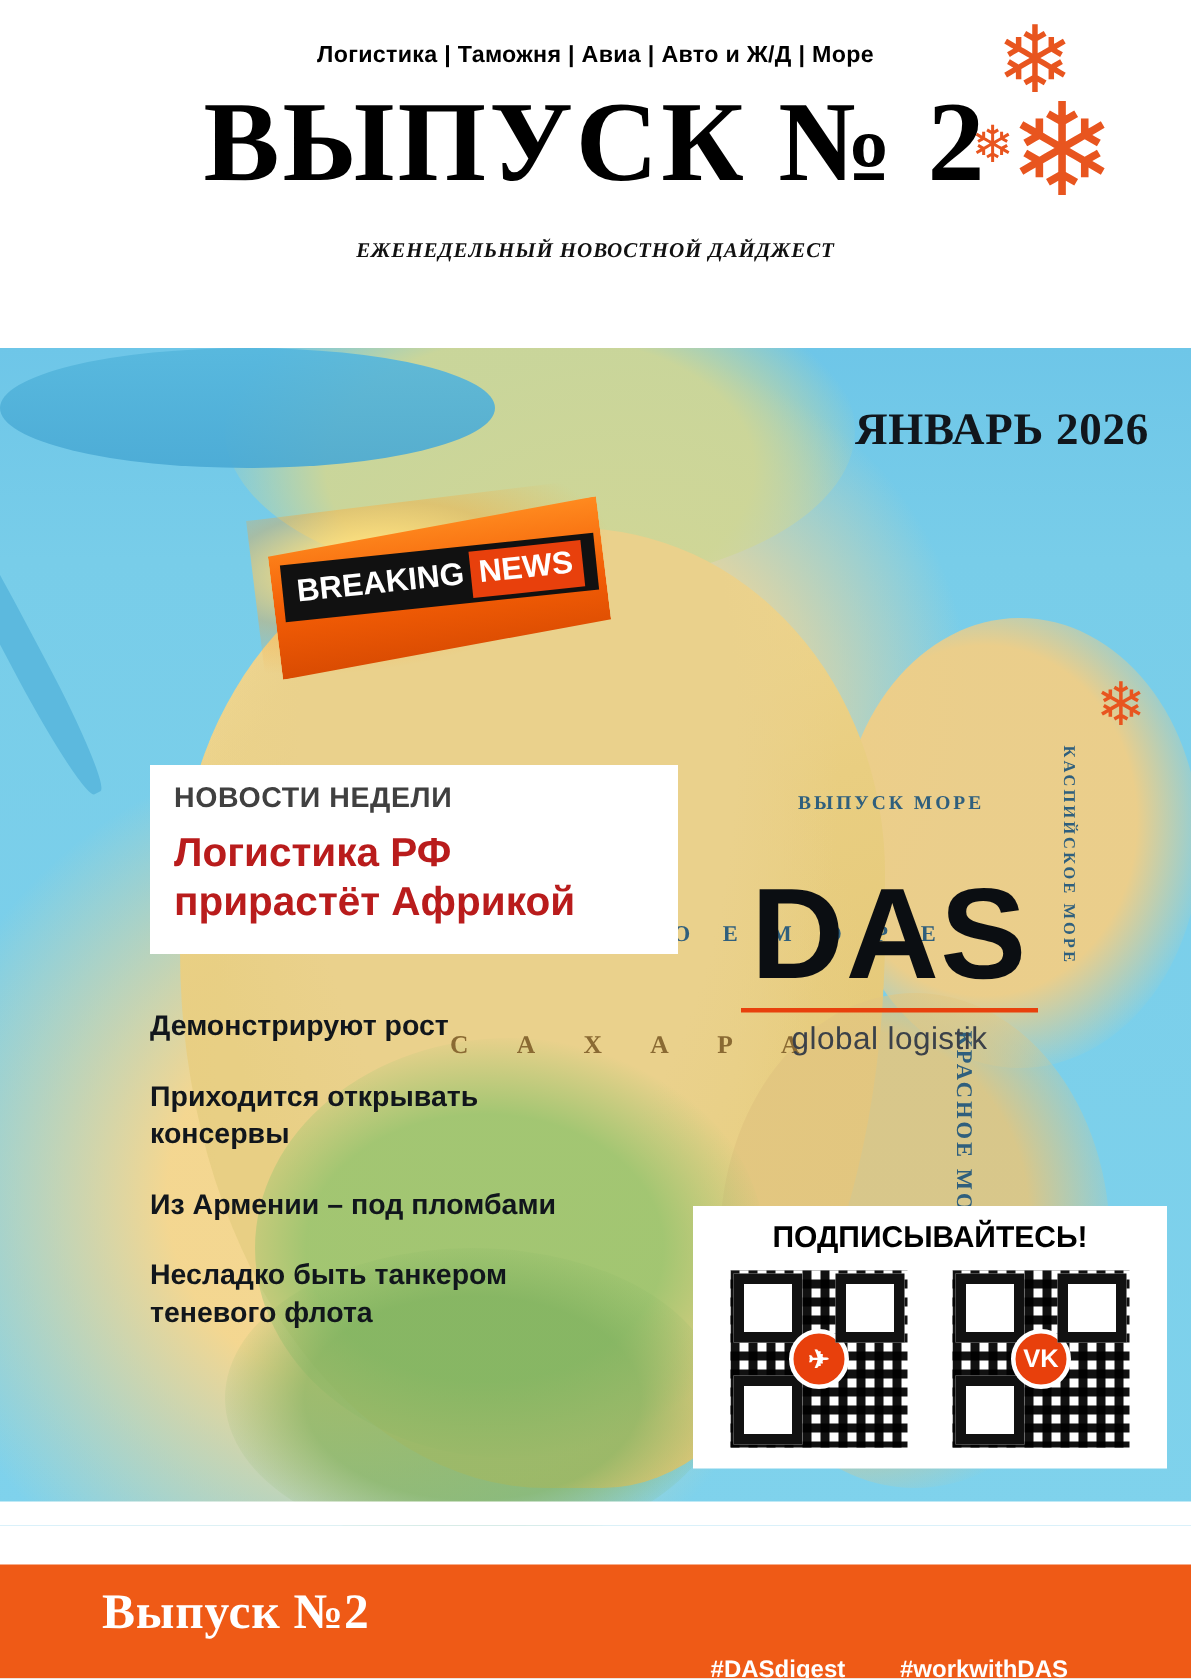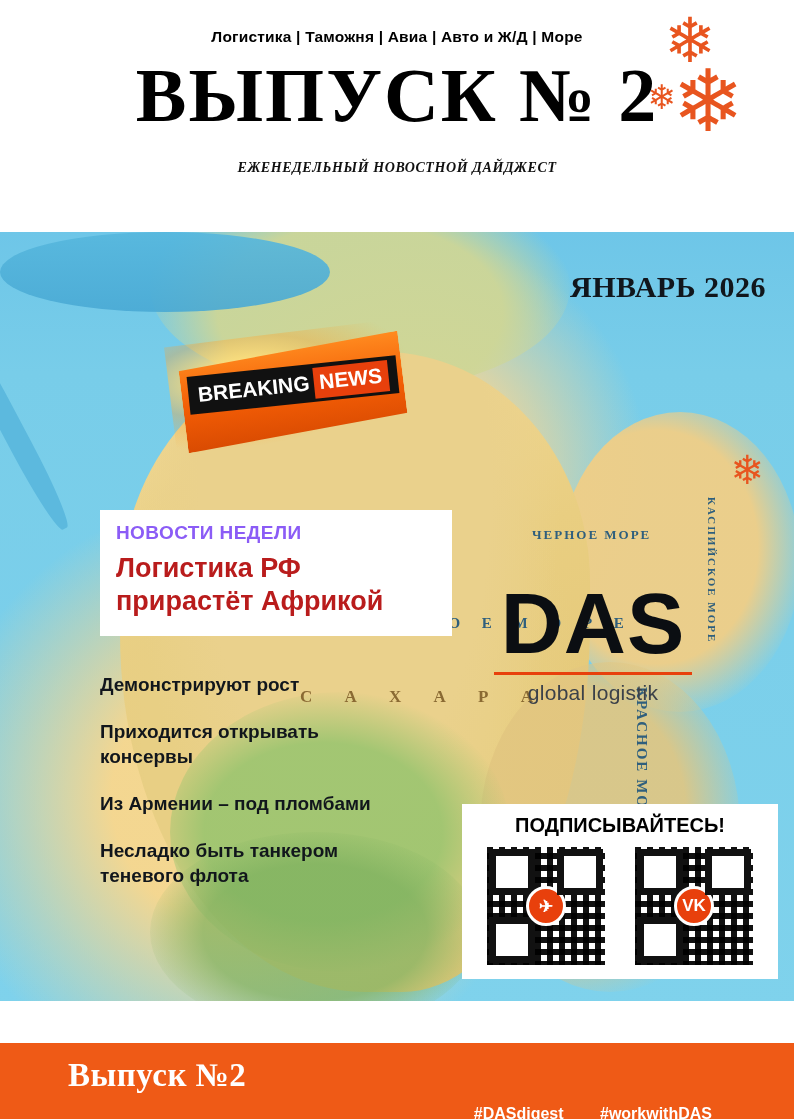--- a/index.html
+++ b/index.html
@@ -225,21 +225,21 @@
   .lead-card {
     position: absolute;
     left: 100px;
     top: 278px;
     width: 352px;
     background: #ffffff;
     padding: 12px 16px 18px 16px;
     box-sizing: border-box;
   }
   .lead-kicker {
-    color: #8b5cf6;
+    color: #404040;
     font-weight: bold;
     font-size: 19px;
     letter-spacing: 0.4px;
     margin-bottom: 8px;
   }
   .lead-title {
     color: #b91c1c;
     font-weight: bold;
     font-size: 27px;
     line-height: 33px;
@@ -413,21 +413,21 @@
     <div class="map">
       <div class="land europe"></div>
       <div class="land arabia"></div>
       <div class="land africa"></div>
       <div class="land eastafrica"></div>
       <div class="land sahara-green"></div>
       <div class="land green-belt"></div>
       <div class="midsea"></div>
       <div class="redsea"></div>
 
-      <div class="map-label lbl-black">ЧЕРНОЕ МОРЕ</div>
+      <div class="map-label lbl-black">ВЫПУСК МОРЕ</div>
       <div class="map-label lbl-med">С Р Е Д И</div>
       <div class="map-label lbl-med2">Н О Е   М О Р Е</div>
       <div class="map-label lbl-sahara">С А Х А Р А</div>
       <div class="map-label lbl-red">КРАСНОЕ МОРЕ</div>
 
       <div class="map-label lbl-caspian">КАСПИЙСКОЕ МОРЕ</div>
     </div>
 
     <div class="month">ЯНВАРЬ 2026</div>
     <div class="snowflake sf4">❄</div>

